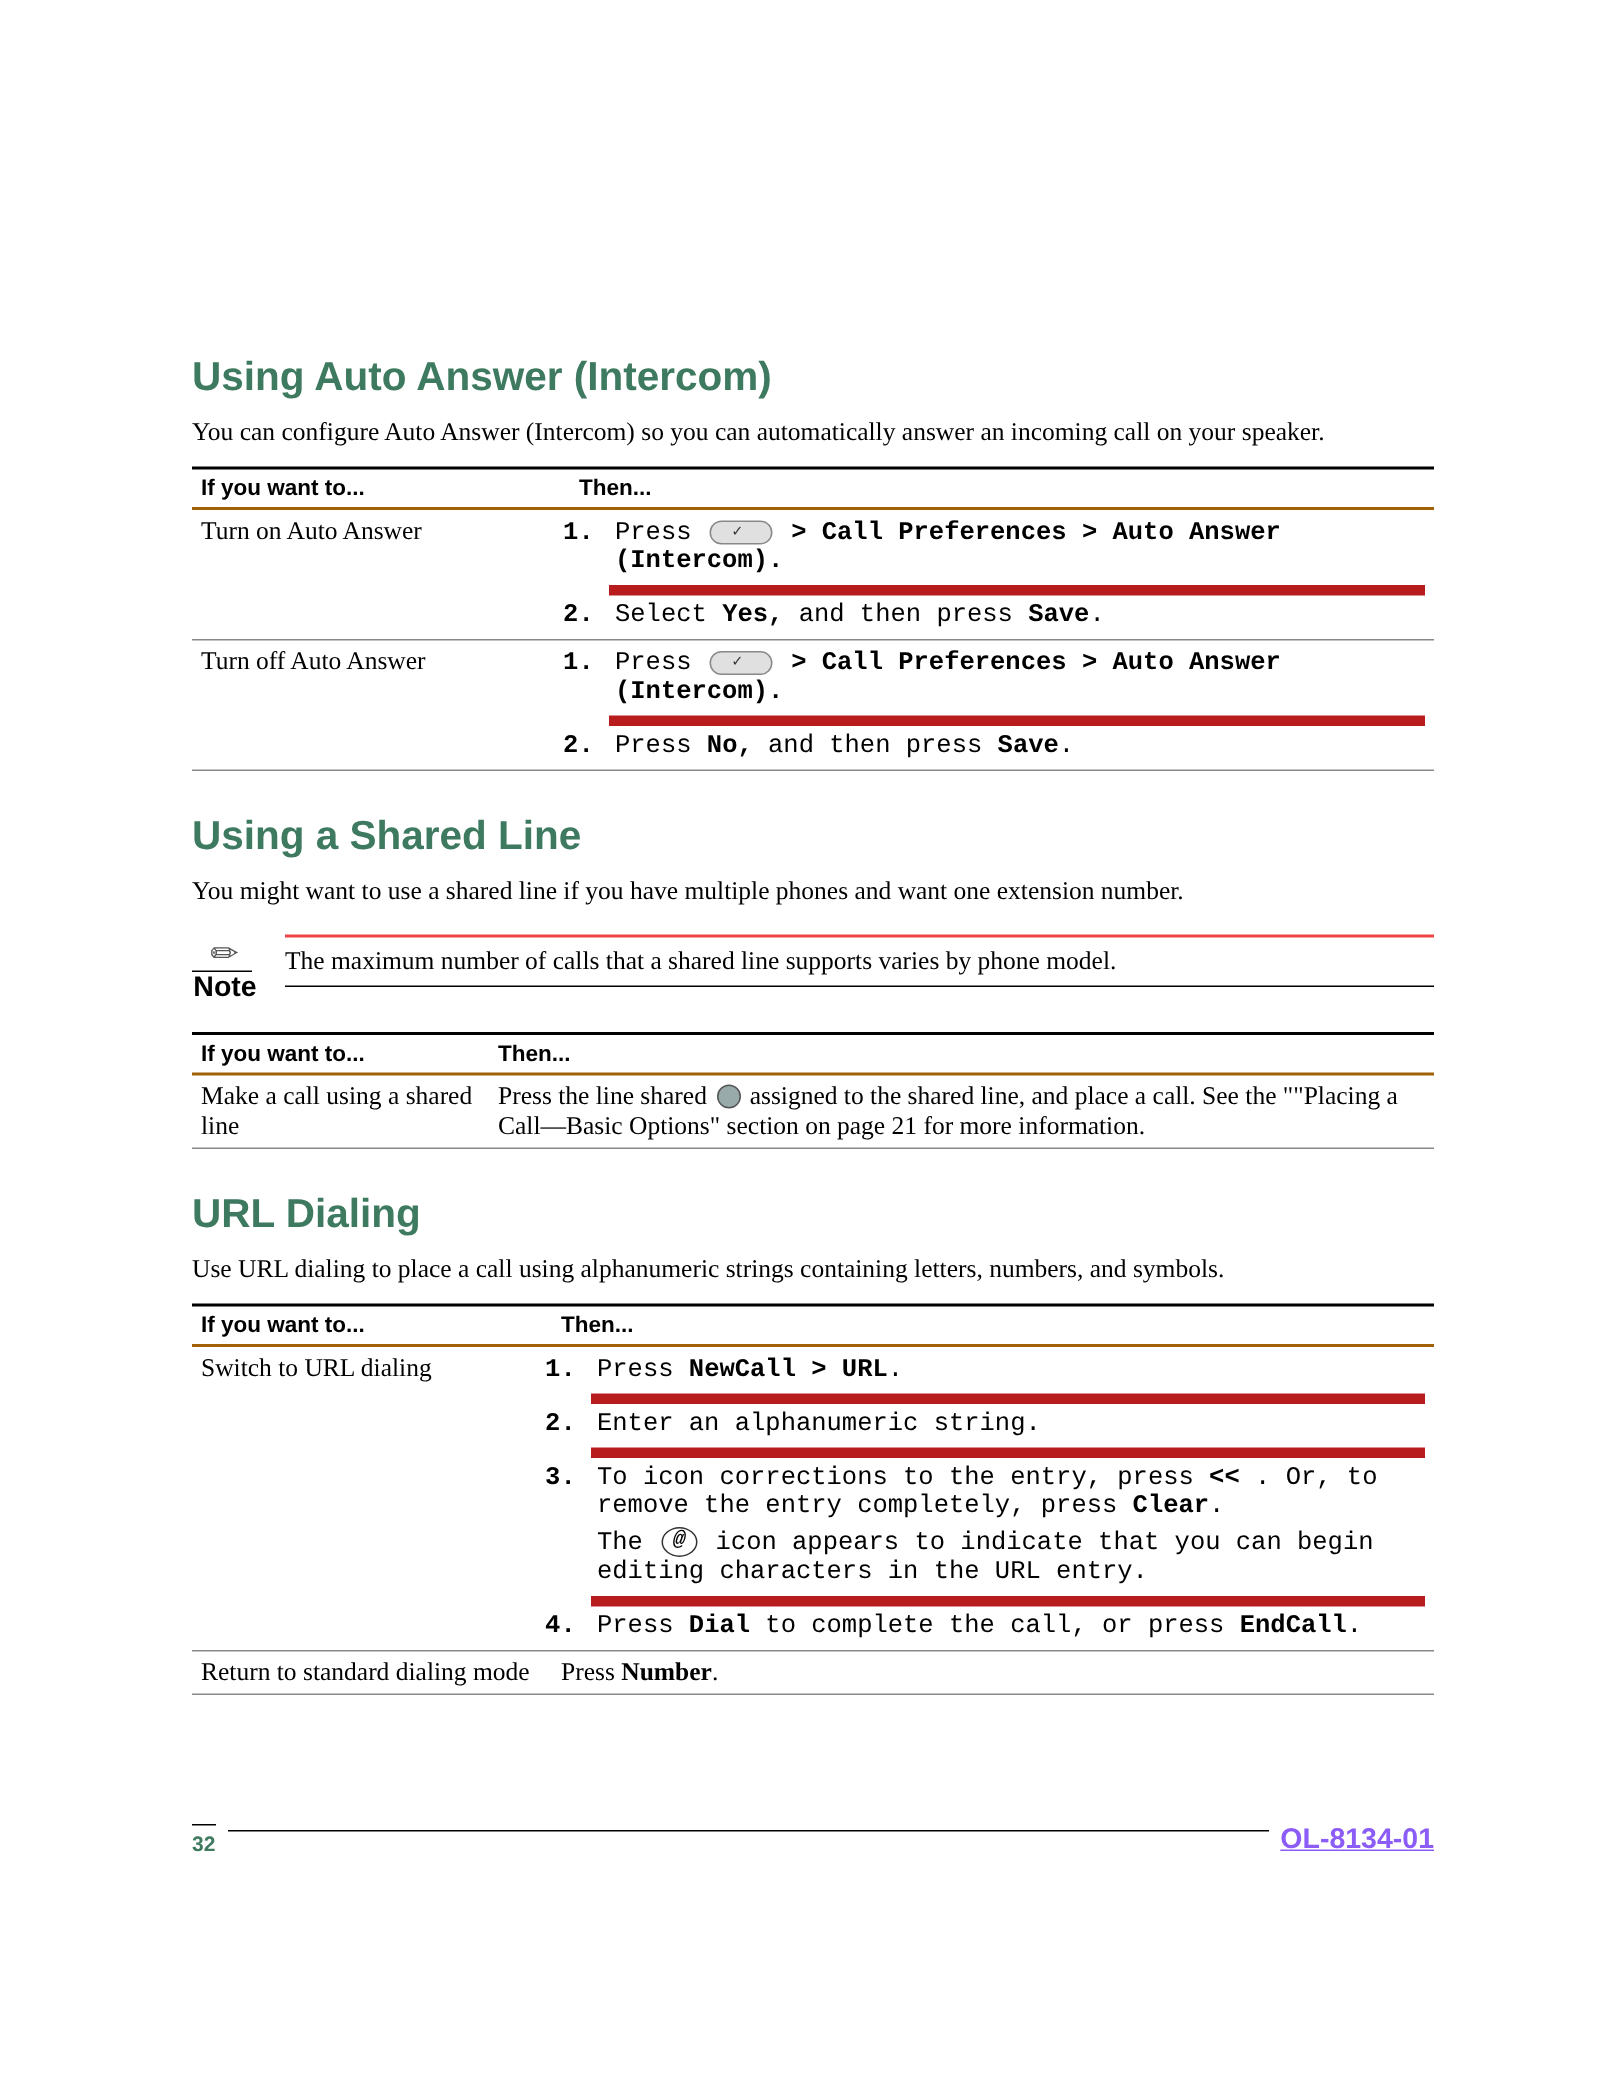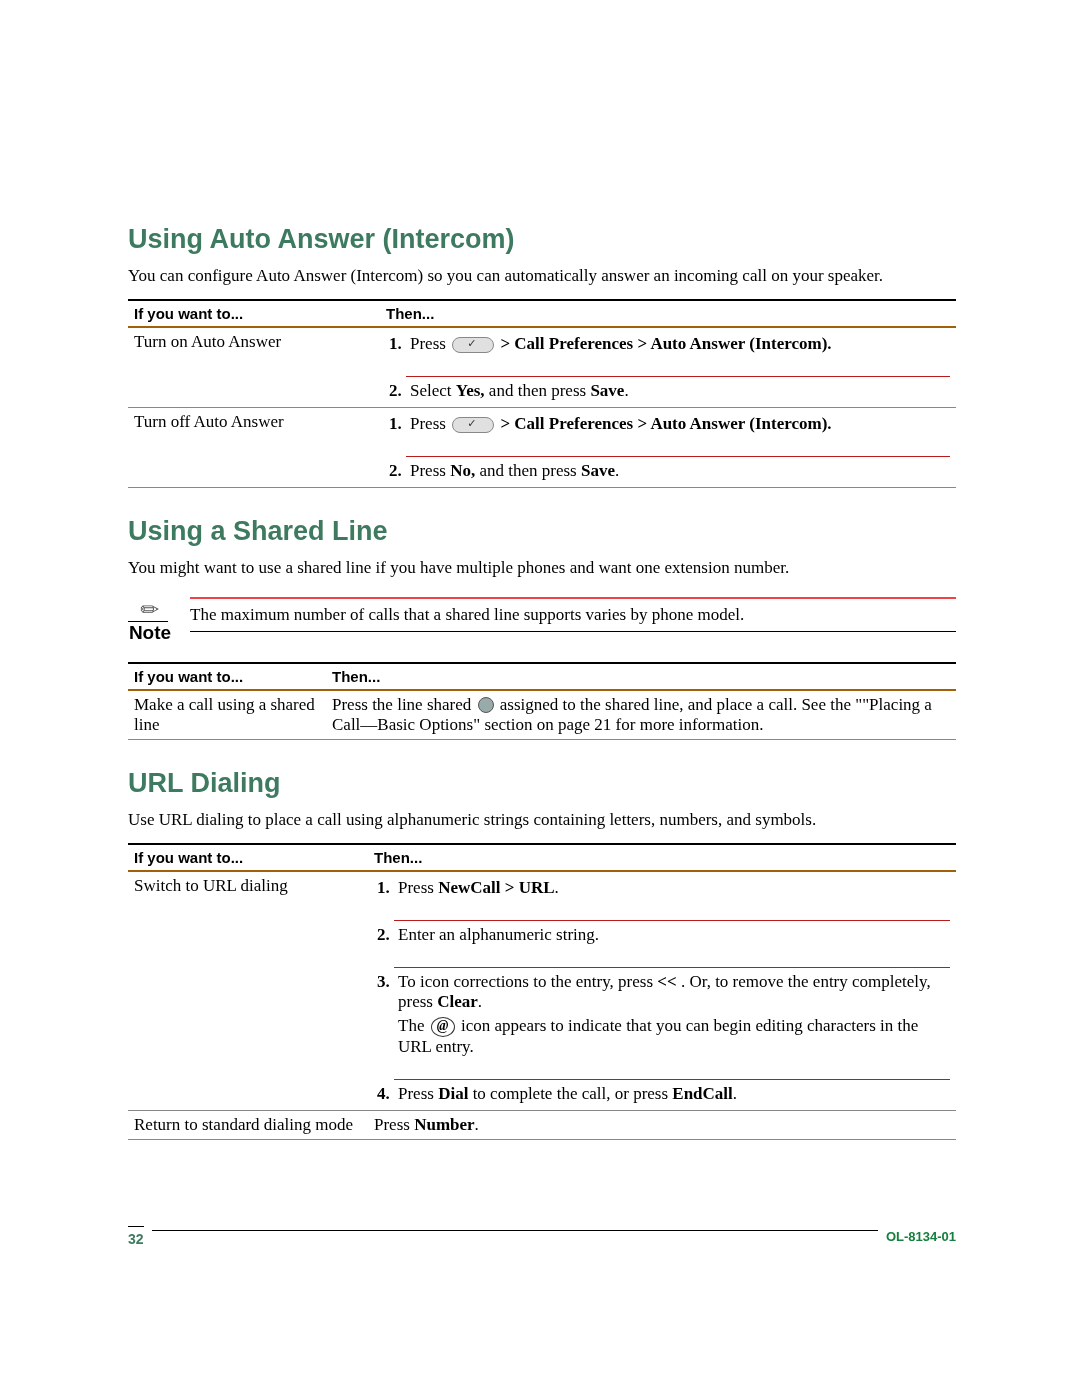--- a/index.html
+++ b/index.html
@@ -12,21 +12,21 @@
     width: 1080px;
   }
   .page {
     padding: 220px 124px 80px 128px;
   }
   h2 {
     font-family: Arial, Helvetica, sans-serif;
     font-weight: bold;
     color: #3e7a60;
     font-size: 27px;
-    margin: 4px 0 10px 0;
+    margin: 16px 0 10px 0;
   }
   p {
     margin: 0 0 12px 0;
     line-height: 1.3;
   }
   table.doc {
     width: 100%;
     border-collapse: collapse;
     margin-bottom: 28px;
   }
@@ -44,30 +44,31 @@
     border-bottom: 1px solid #888;
     padding: 4px 6px;
     vertical-align: top;
   }
   table.doc td.left {
     width: 240px;
   }
   ol {
     margin: 0 0 0 20px;
     padding: 0;
+    font-family: Liberation Mono, monospace;
   }
   ol li {
     padding: 2px 0 2px 4px;
   }
   ol li::marker {
     font-weight: bold;
   }
   li.divided {
-    border-top: 1px solid #b91c1c;
-    margin-top: 20px;
+    border-top: 7px solid #b91c1c;
+    margin-top: 4px;
     padding-top: 4px;
   }
   span.li-indent {
     display: block;
     margin-left: 0;
     padding-top: 4px;
   }
   .checkbtn {
     display: inline-block;
     width: 40px;
@@ -156,22 +157,23 @@
     font-family: Arial, Helvetica, sans-serif;
     font-weight: bold;
     font-size: 14px;
     color: #3e7a60;
     border-top: 1px solid #000;
     padding-top: 4px;
   }
   .footer .docid {
     font-family: Arial, Helvetica, sans-serif;
     font-weight: bold;
-    font-size: 13px;
-    color: #15803d;
+    font-size: 19px;
+    color: #8b5cf6;
+    text-decoration: underline;
   }
   .footer-line {
     flex: 1;
     border-top: 1px solid #000;
     margin: 0 8px;
     height: 1px;
     align-self: flex-start;
     margin-top: 4px;
   }
   table.shared td.left { width: 186px; }

